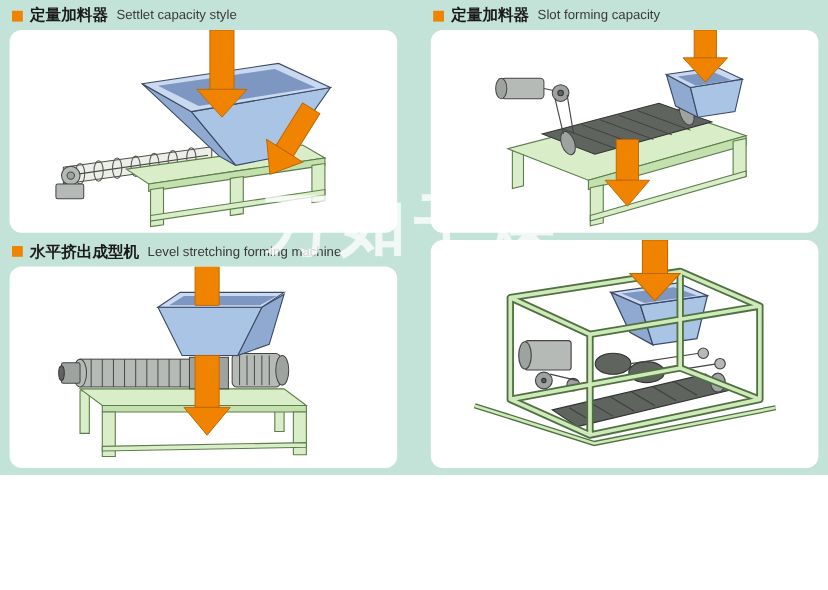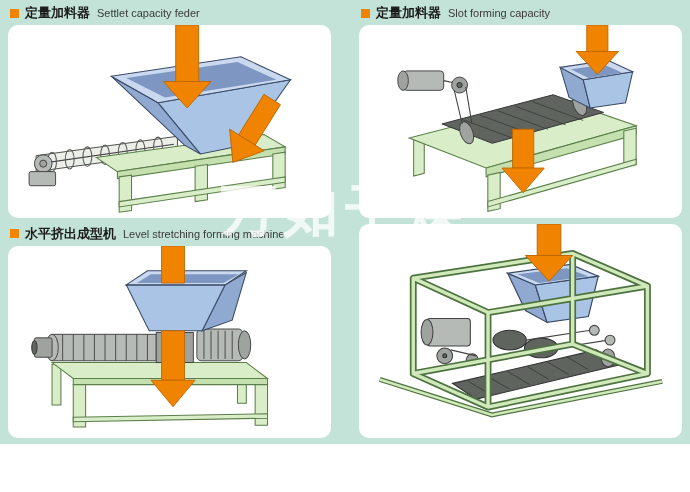--- a/index.html
+++ b/index.html
@@ -1,18 +1,18 @@
 <!DOCTYPE html>
 <html style="--bg: #c3e2d8; --panel: #ffffff; --orange: #f08300;"><head>
 <meta charset="utf-8">
 <style>
   html,body{margin:0;padding:0;}
   .page{
     position:relative;
-    width:690px;height:444px;
+    width:690px;height:396px;
     background:var(--bg,#c3e2d8);
     font-family:"Liberation Sans","DejaVu Sans",sans-serif;
     overflow:hidden;
     box-sizing:border-box;
     padding:3px 8px 6px 8px;
   }
   .grid{
     display:grid;
     grid-template-columns:1fr 1fr;
     grid-template-rows:1fr 1fr;
@@ -61,21 +61,21 @@
 </head>
 <body>
 
 <div class="page">
   <div class="grid">
 
     <div class="cell">
       <div class="cell-header">
         <span class="bullet"></span>
         <span class="title-zh">定量加料器</span>
-        <span class="title-en">Settlet capacity feder</span>
+        <span class="title-en">Settlet capacity style</span>
       </div>
       <div class="panel">
         <svg viewBox="0 0 322 218">
 
           <g>
             <polygon class="trough" points="10,148 170,126 170,144 10,166"></polygon>
             <line class="shaftline" x1="14" y1="157" x2="166" y2="135"></line>
             <ellipse class="spiral" cx="28" cy="155" rx="5" ry="11"></ellipse>
             <ellipse class="spiral" cx="48" cy="152" rx="5" ry="11"></ellipse>
             <ellipse class="spiral" cx="68" cy="149" rx="5" ry="11"></ellipse>

